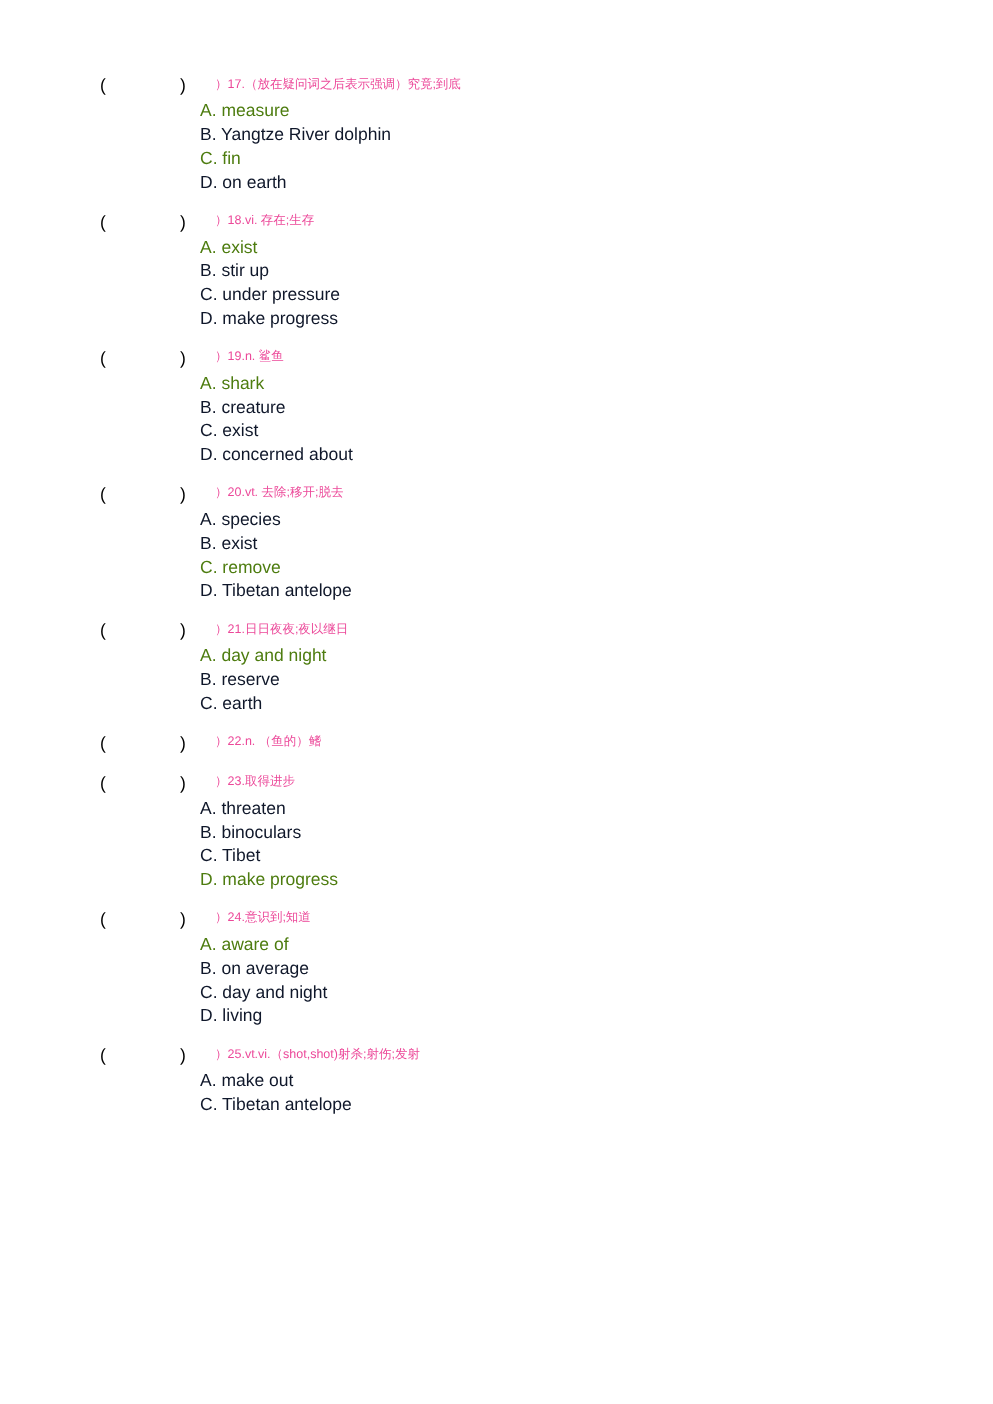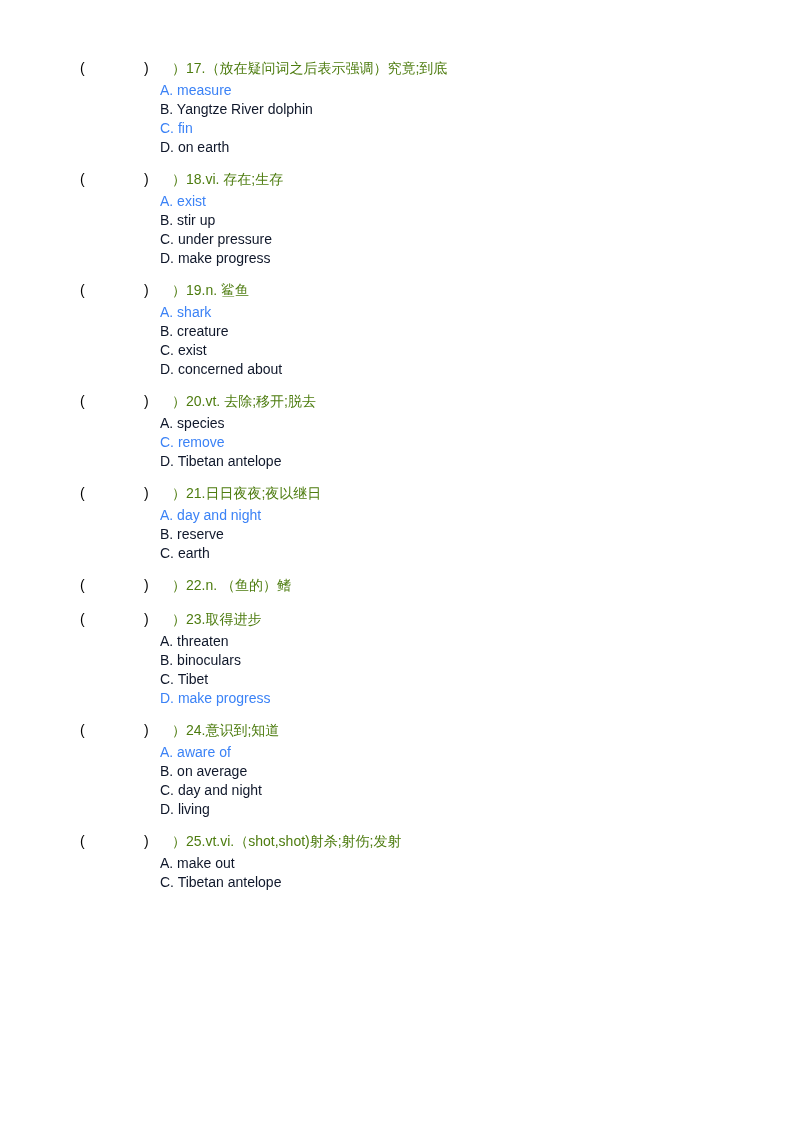--- a/index.html
+++ b/index.html
@@ -28,32 +28,32 @@
       color: #000;
       min-width: 20px;
       margin-right: 4px;
     }
     .bracket-right {
       color: #000;
       min-width: 20px;
       margin-right: 8px;
     }
     .question-text {
-      color: #4d7c0f;
-      font-size: 14px;
+      color: #ec4899;
+      font-size: 10px;
     }
     .options {
       margin-left: 80px;
       margin-top: 4px;
     }
     .option {
       margin-bottom: 3px;
     }
     .option.red {
-      color: #3b82f6;
+      color: #4d7c0f;
     }
     .option.blue {
       color: #0f172a;
     }
   </style>
 </head>
 <body>
 
 <div id="questions-container">
 <div class="question-block">
@@ -100,20 +100,21 @@
     </div>
     <div class="question-block">
       <div class="question-row">
         <span class="bracket-left">(</span>
         <span style="min-width: 40px; display: inline-block;"></span>
         <span class="bracket-right">)</span>
         <span class="question-text">）20.vt.  去除;移开;脱去</span>
       </div>
       <div class="options">
         <div class="option blue">A. species</div>
+        <div class="option blue">B. exist</div>
         <div class="option red">C. remove</div>
         <div class="option blue">D. Tibetan antelope</div>
       </div>
     </div>
     <div class="question-block">
       <div class="question-row">
         <span class="bracket-left">(</span>
         <span style="min-width: 40px; display: inline-block;"></span>
         <span class="bracket-right">)</span>
         <span class="question-text">）21.日日夜夜;夜以继日</span>

